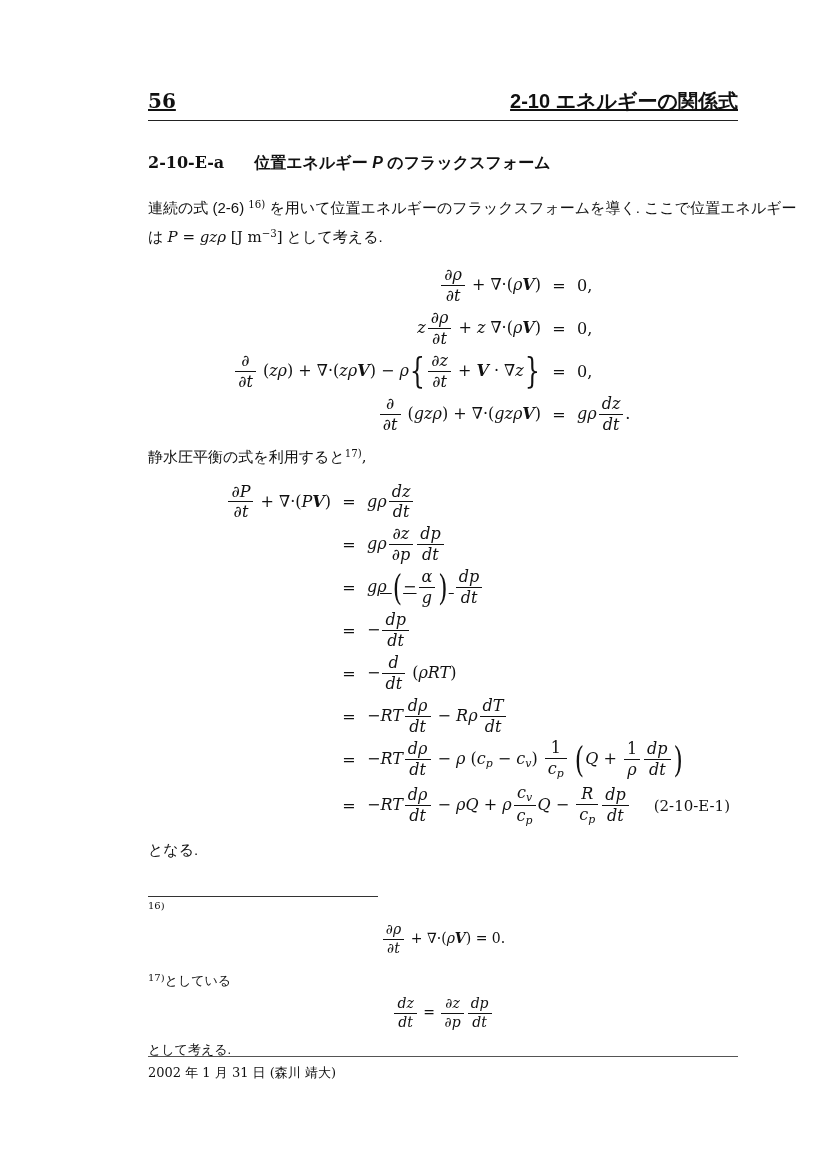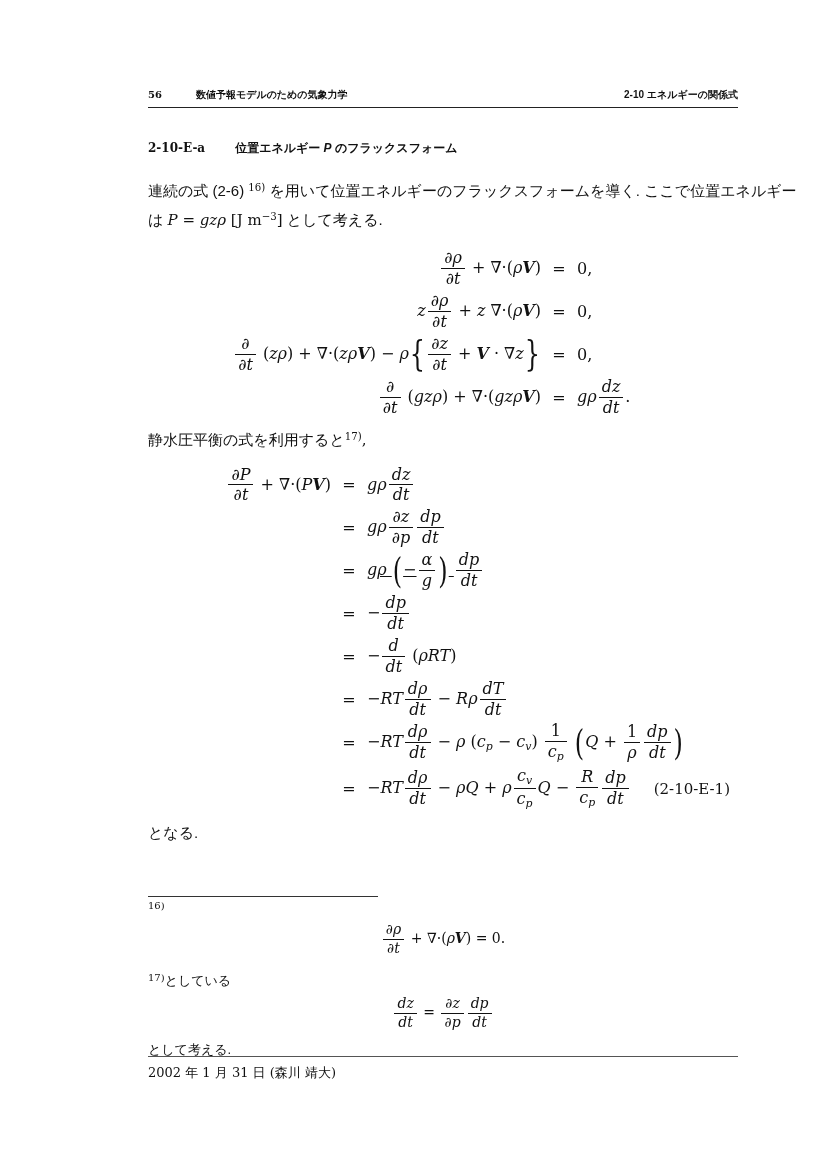--- a/index.html
+++ b/index.html
@@ -14,33 +14,34 @@
     position:relative;
     width:826px; height:1169px;
     padding:88px 140px 0 148px;
   }
   .content { width:590px; }
 
   
   .pheader {
     display:flex; align-items:baseline;
     font-family:"Liberation Sans", sans-serif;
-    font-weight:bold; font-size:10px;
+    font-weight:bold; font-size:20px;
     white-space:nowrap;
+    text-decoration:underline;
   }
   .pheader .pgnum { font-family:"DejaVu Serif", serif; font-weight:bold; }
   .pheader .htitle { margin-left:34px; }
   .pheader .hright { margin-left:auto; }
   .hrule { border-top:1.5px solid #222; margin-top:5px; }
 
   
   .section-heading {
     margin-top:32px;
     font-family:"Liberation Sans", sans-serif;
-    font-weight:bold; font-size:12px;
+    font-weight:bold; font-size:16px;
     white-space:nowrap;
   }
   .section-heading .secnum { font-family:"DejaVu Serif", serif; margin-right:30px; }
 
   
   .para {
     font-size:15px; line-height:25px;
     white-space:nowrap;
   }
   .para.first { margin-top:18px; }
@@ -107,21 +108,20 @@
   .fdate { margin-top:7px; font-size:13px; white-space:nowrap; }
 </style>
 </head>
 <body>
 
 <div class="page">
   <div class="content">
 
     <div class="pheader">
       <span class="pgnum">56</span>
-      <span class="htitle jp">数値予報モデルのための気象力学</span>
       <span class="hright jp">2-10 エネルギーの関係式</span>
     </div>
     <div class="hrule"></div>
 
     <div class="section-heading">
       <span class="secnum">2-10-E-a</span><span><span class="tk jp">位置エネルギー </span><span class="tk b">P</span><span class="tk jp"> のフラックスフォーム</span></span>
     </div>
 
     <p class="para first"><span class="tk jp">連続の式 (2-6) </span><span class="tk sup">16)</span><span class="tk jp"> を用いて位置エネルギーのフラックスフォームを導く. ここで位置エネルギー</span></p>
     <p class="para"><span class="tk jp">は </span><span class="tk v">P</span><span class="tk r"> = </span><span class="tk v">gzρ</span><span class="tk r"> [J m</span><span class="tk sup">−3</span><span class="tk r">]</span><span class="tk jp"> として考える.</span></p>

